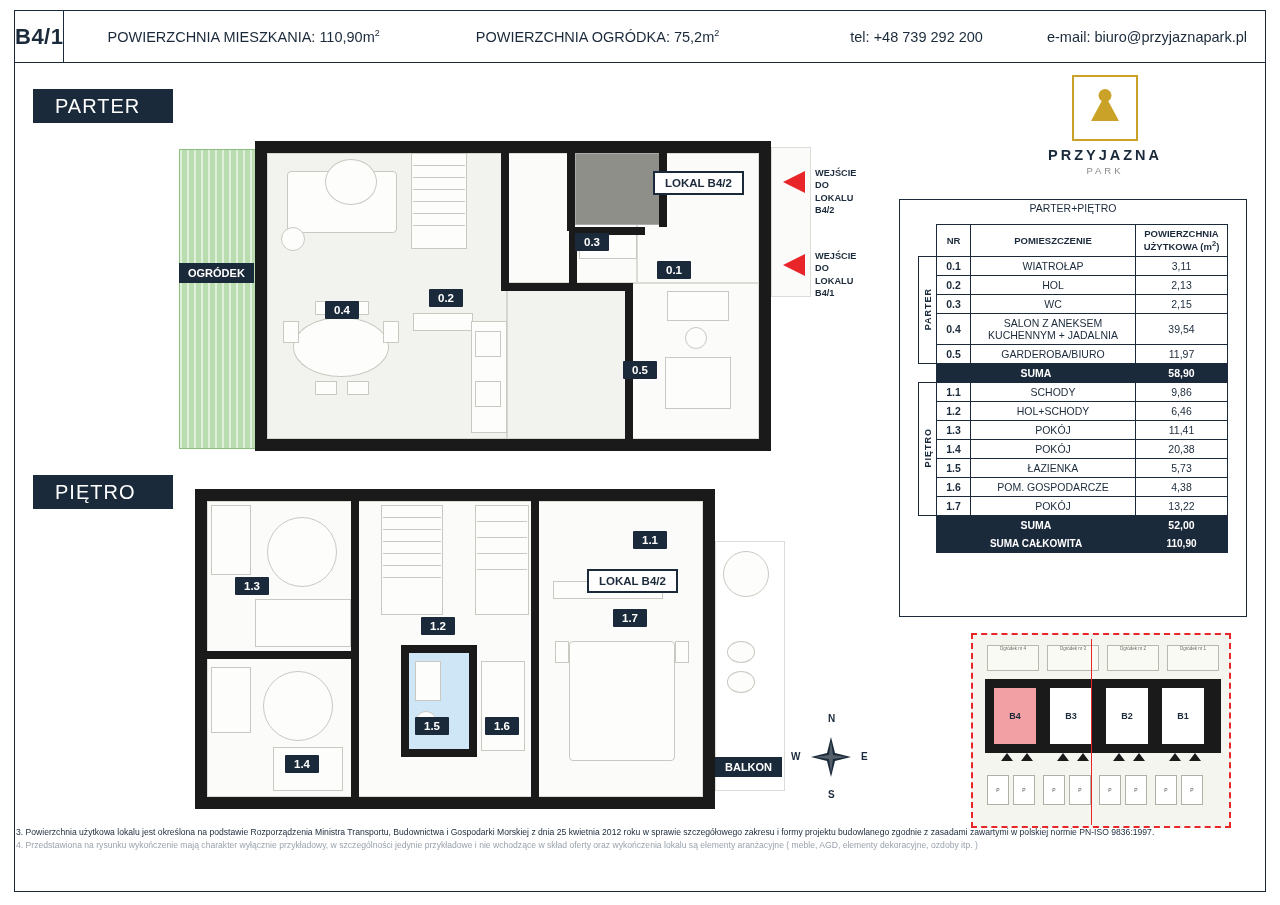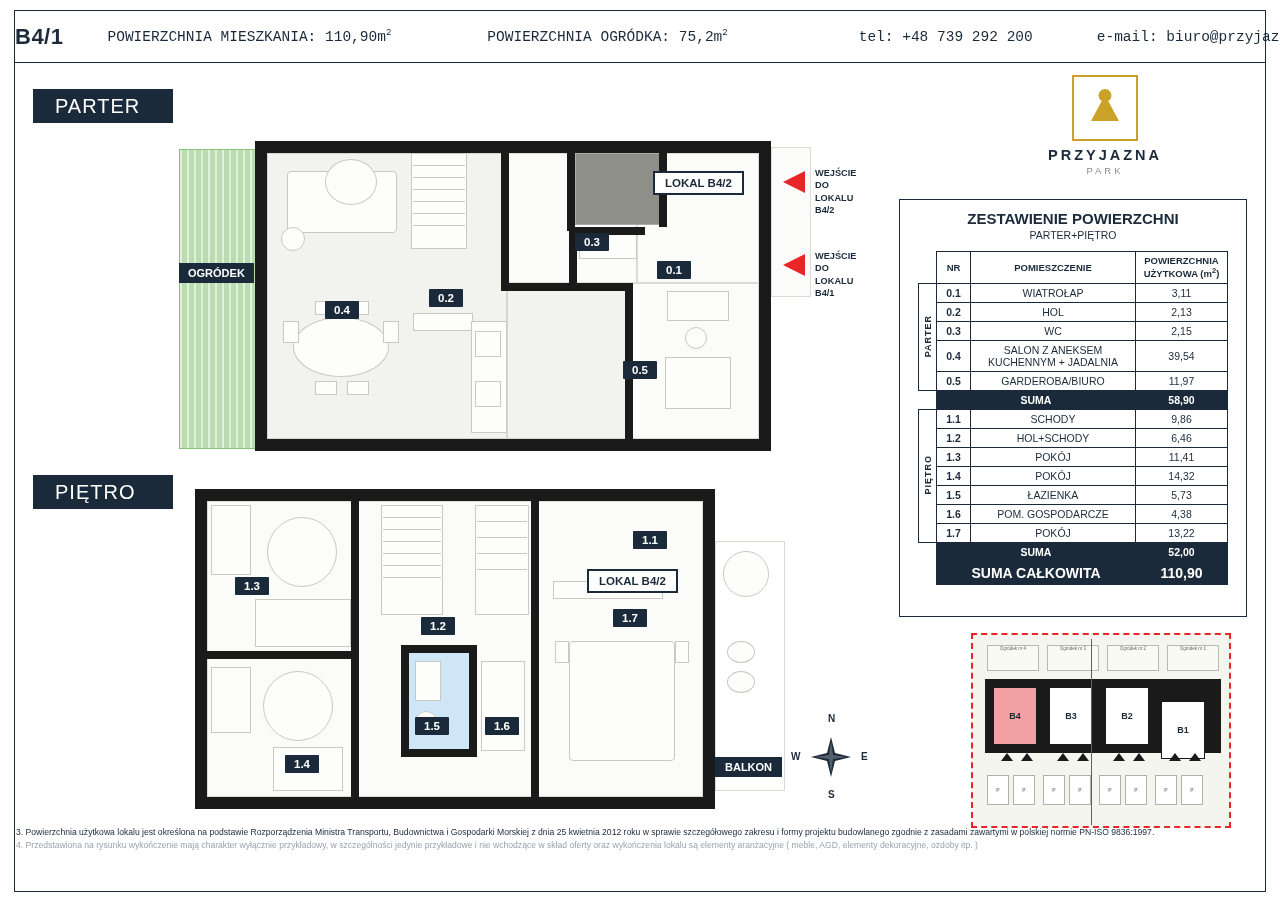--- a/index.html
+++ b/index.html
@@ -11,21 +11,21 @@
     color:#1b2a3a;
     position:relative;
     overflow:hidden;
   }
   .sheet { position:absolute; left:14px; top:10px; width:1252px; height:882px; border:1px solid #1b2a3a; }
 
   
   .header { position:absolute; left:0; top:0; width:100%; height:52px; border-bottom:1px solid #1b2a3a; display:flex; align-items:center;justify-content:space-between; }
   .hdr-code { width:90px; text-align:center; font-size:22px; font-weight:bold; letter-spacing:.5px; }
   .hdr-div { width:1px; height:52px; background:#1b2a3a; }
-  .hdr-cell { font-size:14.5px; padding:0 18px; white-space:nowrap;font-family:Liberation Mono, monospace; }
+  .hdr-cell { font-size:14.5px; padding:0 18px; white-space:nowrap; }
   .hdr-cell sup { font-size:9px; vertical-align:super; }
   .hdr-a { margin-left:26px; }
   .hdr-b { margin-left:60px; }
   .hdr-c { margin-left:95px; }
   .hdr-d { margin-left:28px; }
 
   
   .floor-tag {
     position:absolute; background:#1b2a3a; color:#fff; font-size:20px;
     display:flex; align-items:center; padding-left:22px; letter-spacing:1px;
@@ -89,21 +89,21 @@
 
   table.areas { width:310px; margin:10px auto 0 auto; border-collapse:collapse; font-size:10.5px; }
   table.areas th, table.areas td { border:1px solid #1b2a3a; padding:3px 2px; text-align:center; }
   table.areas th { font-weight:bold; font-size:9.5px; line-height:1.2; }
   .col-nr { width:34px; font-weight:bold; }
   .col-room { width:auto; }
   .col-area { width:92px; }
   .side-cell { width:18px; font-size:9px; font-weight:bold; letter-spacing:1px; }
   .side-rot { writing-mode:vertical-rl; transform:rotate(180deg); display:inline-block; }
   tr.sum td { background:#1b2a3a; color:#fff; font-weight:bold; }
-  tr.total td { background:#1b2a3a; color:#fff; font-weight:bold; font-size:14px; }
+  tr.total td { background:#1b2a3a; color:#fff; font-weight:bold; font-size:10px; }
   .sup { font-size:7.5px; vertical-align:super; }
 
   
   .sitemap { position:absolute; left:956px; top:622px; width:260px; height:195px; background:#f5f5f0; border:2px dashed #e8262a; }
   .sm-building { position:absolute; background:#1a1a1a; }
   .sm-unit { position:absolute; background:#ffffff; border:1px solid #1a1a1a; display:flex; align-items:center; justify-content:center; font-size:9px; font-weight:bold; color:#1b2a3a; }
   .sm-unit.hl { background:#f2a0a3; }
   .sm-garden { position:absolute; border:1px solid #b9b9ae; background:#fafaf5; font-size:4.5px; color:#6a6a60; text-align:center; }
   .sm-park { position:absolute; border:1px solid #b0b0a6; background:#fff; font-size:5px; color:#555; display:flex; align-items:center; justify-content:center; }
   .sm-tri { position:absolute; width:0;height:0; border-left:6px solid transparent; border-right:6px solid transparent; border-bottom:8px solid #1a1a1a; }
@@ -301,21 +301,20 @@
     <div class="c-lbl" style="left:6px; top:40px;">W</div>
   </div>
 
   <div class="logo-wrap">
     <div class="logo-mark"></div>
     <div class="logo-t1">PRZYJAZNA</div>
     <div class="logo-t2">PARK</div>
   </div>
 
   <div class="info-panel">
-    <div class="info-sub">ZESTAWIENIE POWIERZCHNI</div>
     <div class="info-sub2">PARTER+PIĘTRO</div>
 
     <table class="areas">
       <thead>
         <tr>
           <th style="border:none;"></th>
           <th class="col-nr">NR</th>
           <th class="col-room">POMIESZCZENIE</th>
           <th class="col-area">
             <span>POWIERZCHNIA UŻYTKOWA (m</span><span class="sup">2</span><span>)</span>
@@ -367,21 +366,21 @@
           <td>6,46</td>
         </tr>
         <tr>
           <td class="col-nr">1.3</td>
           <td>POKÓJ</td>
           <td>11,41</td>
         </tr>
         <tr>
           <td class="col-nr">1.4</td>
           <td>POKÓJ</td>
-          <td>14,32</td>
+          <td>20,38</td>
         </tr>
         <tr>
           <td class="col-nr">1.5</td>
           <td>ŁAZIENKA</td>
           <td>5,73</td>
         </tr>
         <tr>
           <td class="col-nr">1.6</td>
           <td>POM. GOSPODARCZE</td>
           <td>4,38</td>
@@ -409,21 +408,21 @@
 
     <div class="sm-garden" style="left:14px; top:10px; width:52px; height:26px;">Ogródek nr 4</div>
     <div class="sm-garden" style="left:74px; top:10px; width:52px; height:26px;">Ogródek nr 3</div>
     <div class="sm-garden" style="left:134px; top:10px; width:52px; height:26px;">Ogródek nr 2</div>
     <div class="sm-garden" style="left:194px; top:10px; width:52px; height:26px;">Ogródek nr 1</div>
 
     <div class="sm-building" style="left:12px; top:44px; width:236px; height:74px;"></div>
     <div class="sm-unit hl" style="left:20px; top:52px; width:44px; height:58px;">B4</div>
     <div class="sm-unit" style="left:76px; top:52px; width:44px; height:58px;">B3</div>
     <div class="sm-unit" style="left:132px; top:52px; width:44px; height:58px;">B2</div>
-    <div class="sm-unit" style="left:188px; top:66px; width:44px; height:58px;">B1</div>
+    <div class="sm-unit" style="left:188px; top:52px; width:44px; height:58px;">B1</div>
 
     <div class="sm-tri" style="left:28px; top:118px;"></div>
     <div class="sm-tri" style="left:48px; top:118px;"></div>
     <div class="sm-tri" style="left:84px; top:118px;"></div>
     <div class="sm-tri" style="left:104px; top:118px;"></div>
     <div class="sm-tri" style="left:140px; top:118px;"></div>
     <div class="sm-tri" style="left:160px; top:118px;"></div>
     <div class="sm-tri" style="left:196px; top:118px;"></div>
     <div class="sm-tri" style="left:216px; top:118px;"></div>
 

